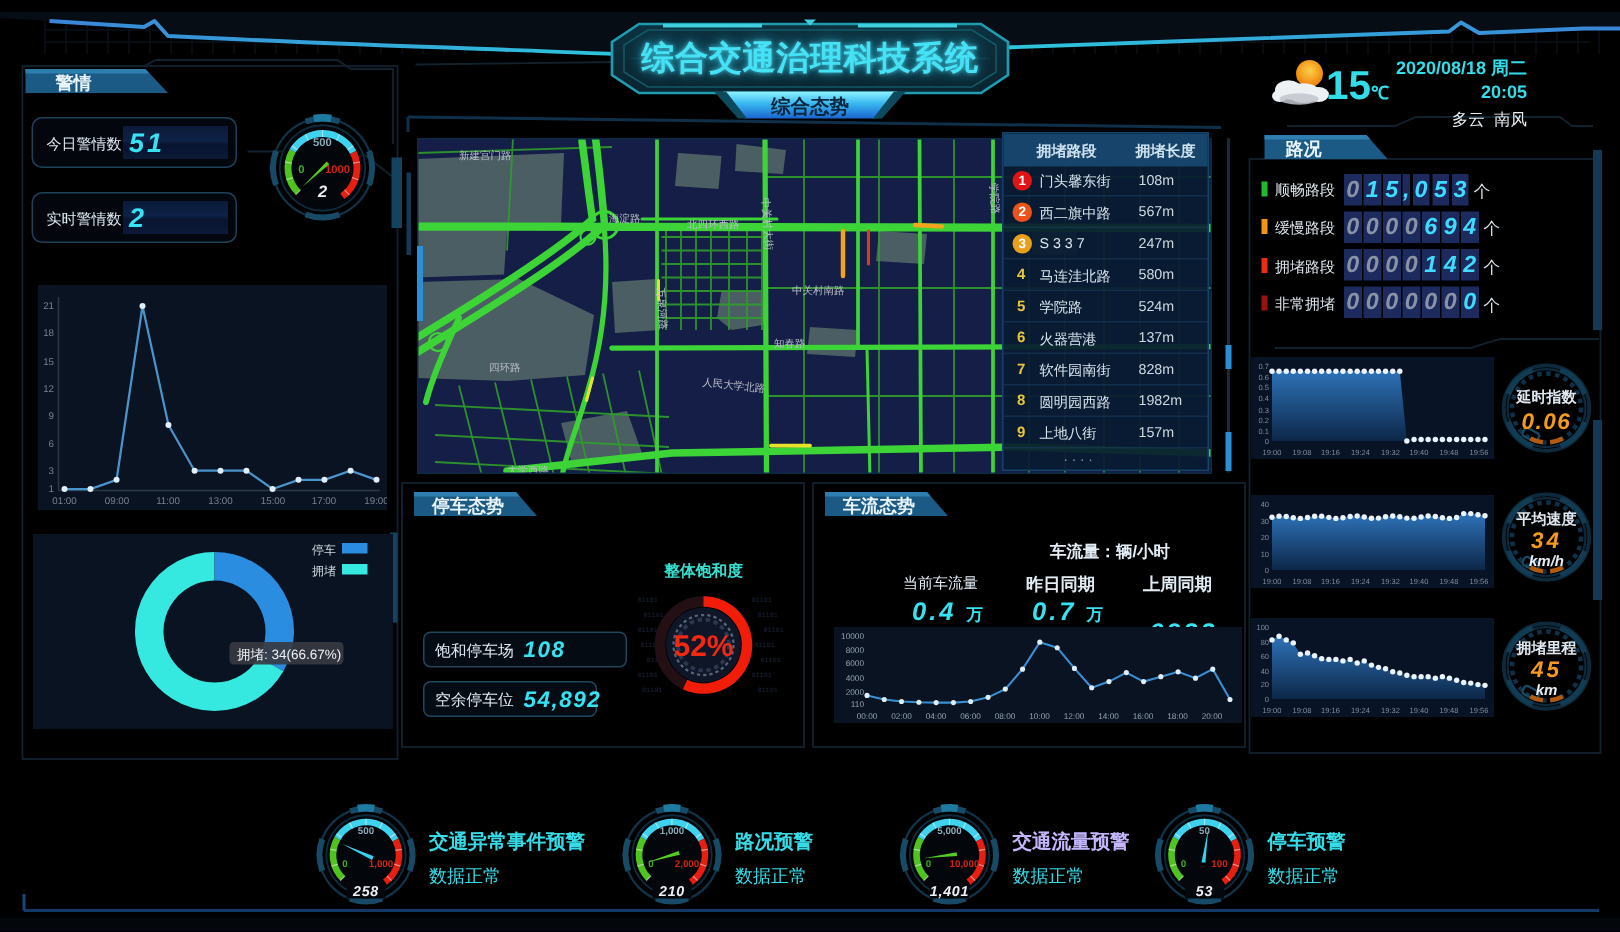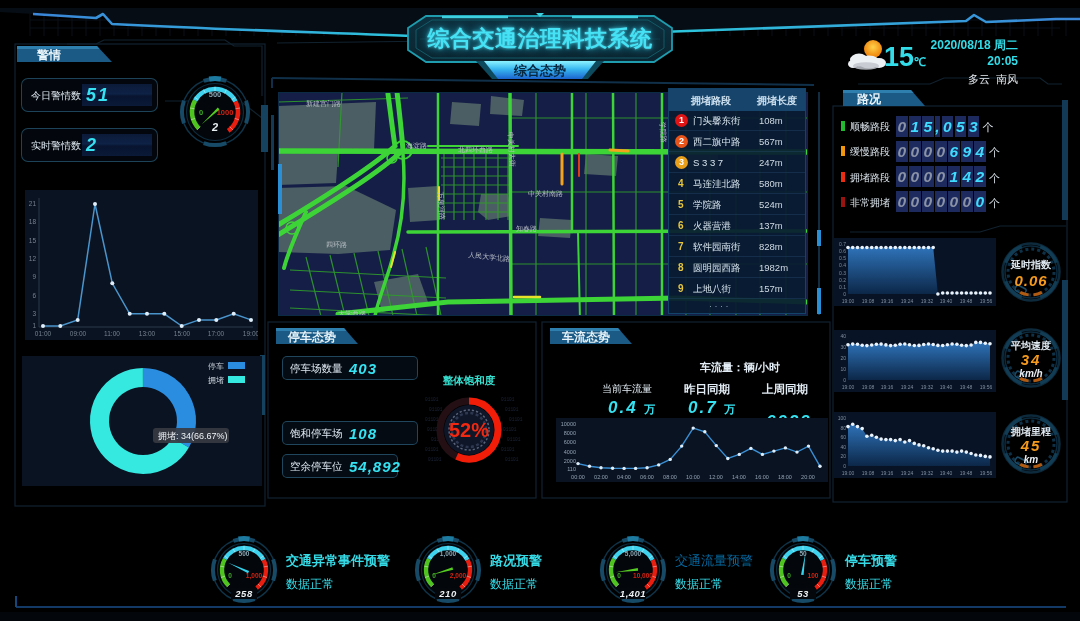--- a/index.html
+++ b/index.html
@@ -400,24 +400,20 @@
         <span class="abs" style="left:24px;top:4px;color:#d8e4ee;font-size:9.5px">上地八街</span>
         <span class="abs" style="left:90px;top:4px;color:#cfd9e2;font-size:9.5px">157m</span>
       </div>
       <div class="abs" style="left:40px;top:212px;color:#8fa5b8;font-size:9px">· · · ·</div>
     </div>
 <svg class="abs" style="left:268px;top:326px" width="110" height="24" viewBox="0 0 110 24">
 <polygon points="8,2 76,2 90,18 8,18" fill="#1b5a85"></polygon>
 <polygon points="8,2 76,2 78.5,5 8,5" fill="#2e7fae"></polygon>
 <text x="20" y="15" font-size="12" font-weight="bold" fill="#e8f4fa">停车态势</text>
 </svg>
-<div class="abs" style="left:282px;top:356px;width:136px;height:24px;border:1px solid rgba(80,180,230,0.35);border-radius:5px;background:rgba(8,18,32,0.6)">
-      <span class="abs" style="left:7px;top:5px;color:#dfe9f2;font-size:10.5px;white-space:nowrap">停车场数量</span>
-      <span class="abs cyv" style="left:66px;top:3px;font-size:15px;letter-spacing:1px;white-space:nowrap">403</span>
-    </div>
 <div class="abs" style="left:282px;top:421.0px;width:136px;height:24px;border:1px solid rgba(80,180,230,0.35);border-radius:5px;background:rgba(8,18,32,0.6)">
       <span class="abs" style="left:7px;top:5px;color:#dfe9f2;font-size:10.5px;white-space:nowrap">饱和停车场</span>
       <span class="abs cyv" style="left:66px;top:3px;font-size:15px;letter-spacing:1px;white-space:nowrap">108</span>
     </div>
 <div class="abs" style="left:282px;top:453.5px;width:116px;height:24px;border:1px solid rgba(80,180,230,0.35);border-radius:5px;background:rgba(8,18,32,0.6)">
       <span class="abs" style="left:7px;top:5px;color:#dfe9f2;font-size:10.5px;white-space:nowrap">空余停车位</span>
       <span class="abs cyv" style="left:66px;top:3px;font-size:15px;letter-spacing:1px;white-space:nowrap">54,892</span>
     </div>
 <svg class="abs" style="left:425px;top:365px" width="110" height="125" viewBox="0 0 110 125">
       <text x="44" y="19" text-anchor="middle" font-size="10.5" font-weight="bold" fill="#35e0d0">整体饱和度</text>
@@ -883,21 +879,21 @@
         <line x1="58.8" y1="46.1" x2="63.0" y2="47.5" stroke="rgba(255,255,255,0.5)" stroke-width="0.8"></line>
         <line x1="54.0" y1="54.0" x2="57.1" y2="57.1" stroke="rgba(255,255,255,0.5)" stroke-width="0.8"></line>
         <text x="40" y="26" text-anchor="middle" font-size="6.5" font-weight="bold" fill="#8aa8b5">5,000</text>
         <text x="26" y="48" text-anchor="middle" font-size="6.5" font-weight="bold" fill="#3fae27">0</text>
         <text x="50" y="48" text-anchor="middle" font-size="6.5" font-weight="bold" fill="#d42312">10,000</text>
         <polygon points="22.6,42.2 44.8,38.1 45.1,40.7" fill="#55cc22"></polygon>
       </g>
       <rect x="27" y="58" width="26" height="11" fill="#04070b"></rect>
       <text x="40" y="67" text-anchor="middle" font-size="9.5" font-weight="bold" font-style="italic" fill="#eef2f5" letter-spacing="0.5">1,401</text>
     </svg>
-    <div class="abs" style="left:675px;top:552px;color:#0369a1;font-size:13px;font-weight:normal;white-space:nowrap">交通流量预警</div>
+    <div class="abs" style="left:675px;top:552px;color:#c4b5fd;font-size:13px;font-weight:bold;white-space:nowrap">交通流量预警</div>
     <div class="abs" style="left:675px;top:576px;color:#35dce8;font-size:12px;white-space:nowrap">数据正常</div>
 <svg class="abs" style="left:763px;top:530px" width="80" height="84" viewBox="0 0 80 84">
       <g>
         <circle cx="40" cy="40" r="27" fill="#03060a"></circle>
         <circle cx="40" cy="40" r="31" fill="none" stroke="#0f3348" stroke-width="1.5"></circle>
         <path d="M 29.40 10.87 A 31 31 0 0 1 50.60 10.87" fill="none" stroke="#174a66" stroke-width="4"></path>
         <path d="M 69.13 29.40 A 31 31 0 0 1 69.13 50.60" fill="none" stroke="#174a66" stroke-width="4"></path>
         <path d="M 50.60 69.13 A 31 31 0 0 1 29.40 69.13" fill="none" stroke="#174a66" stroke-width="4"></path>
         <path d="M 10.87 50.60 A 31 31 0 0 1 10.87 29.40" fill="none" stroke="#174a66" stroke-width="4"></path>
         <path d="M 34.53 8.98 A 31.5 31.5 0 0 1 45.47 8.98" fill="none" stroke="#1d7aa0" stroke-width="5"></path>

